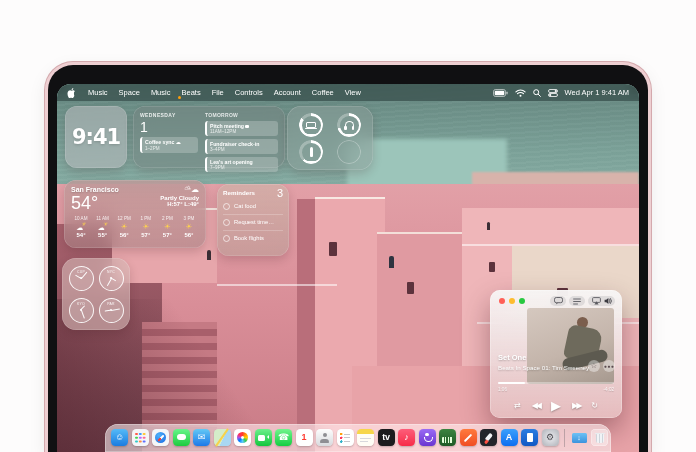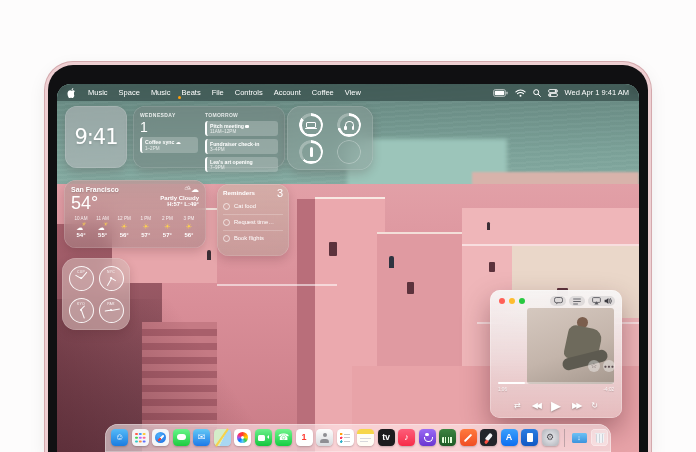--- a/index.html
+++ b/index.html
@@ -64,21 +64,21 @@
     border-radius:50%; background:#ff9f0a; }
 
   
   .widget { position:absolute; border-radius:12px; color:#fff;
     backdrop-filter:blur(9px) saturate(1.1);
     box-shadow:0 4px 10px rgba(60,20,30,.18), inset 0 0 0 .5px rgba(255,255,255,.25); }
 
   
   .wg-clock { left:8px; top:22px; width:62px; height:62px;
     background:rgba(188,186,190,.55); display:flex; align-items:center; justify-content:center; }
-  .clock-time { font-family:"DejaVu Sans", sans-serif; font-weight:400; font-size:21px;
+  .clock-time { font-family:"DejaVu Sans", sans-serif; font-weight:700; font-size:21px;
     letter-spacing:-1px; text-shadow:0 1px 3px rgba(0,0,0,.18); }
 
   
   .wg-cal { left:76px; top:22px; width:152px; height:62px;
     background:rgba(118,128,126,.5); padding:6px 7px; display:flex; gap:7px; }
   .cal-left { width:58px; }
   .cal-day { font-size:5px; font-weight:700; letter-spacing:.4px; color:rgba(255,255,255,.85); }
   .cal-num { font-size:14px; font-weight:400; margin-top:1px; }
   .cal-chip { background:rgba(255,255,255,.22); border-left:2px solid #fff;
     border-radius:3px; padding:2px 3px; margin-top:2px; }
@@ -566,20 +566,24 @@
           </span>
         </div>
       </div>
 
       <div class="artwork">
         <span class="head"></span>
         <span class="body"></span>
         <span class="legs"></span>
       </div>
 
+      <div class="meta">
+        <div class="pl-name">Set One</div>
+        <div class="tr-name">Beats In Space 01: Tim Sweeney</div>
+      </div>
       <div class="roundbtn star-btn">☆</div>
       <div class="roundbtn more-btn">●●●</div>
 
       <div class="progress">
           <div class="fill"></div>
         </div>
       <span class="ptime pt-l">1:06</span>
       <span class="ptime pt-r">-4:02</span>
 
       <div class="controls">

